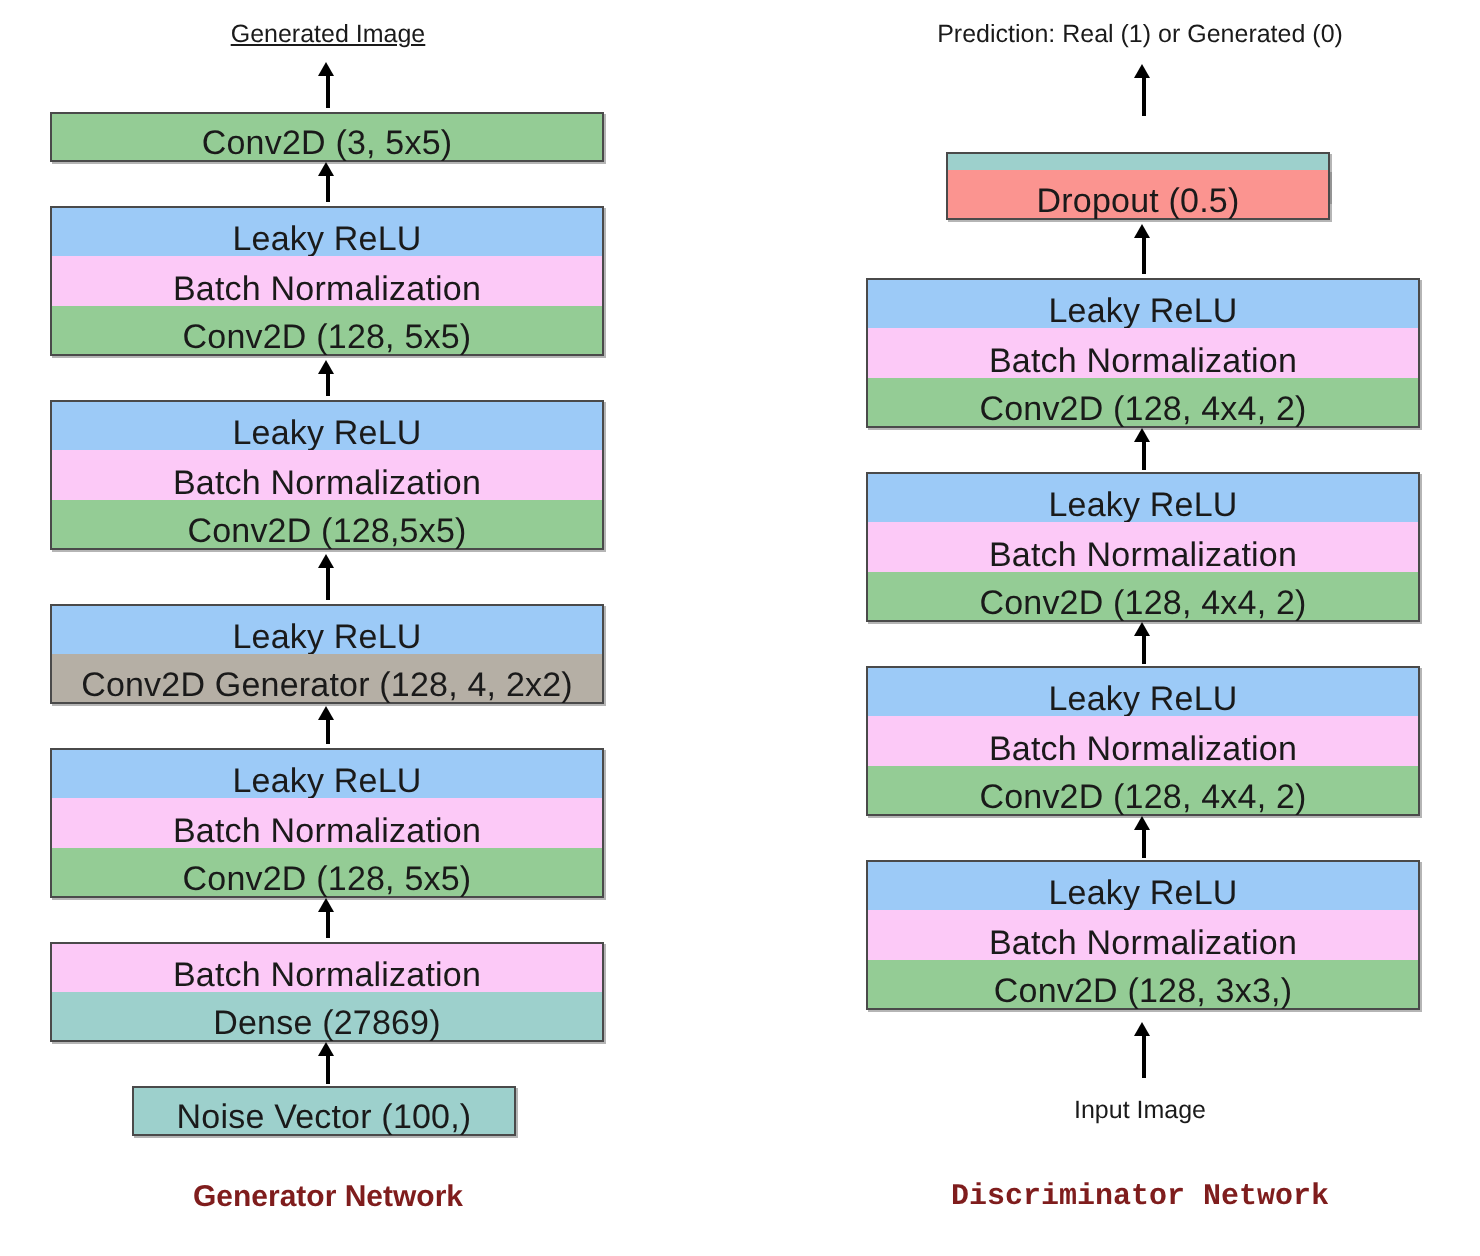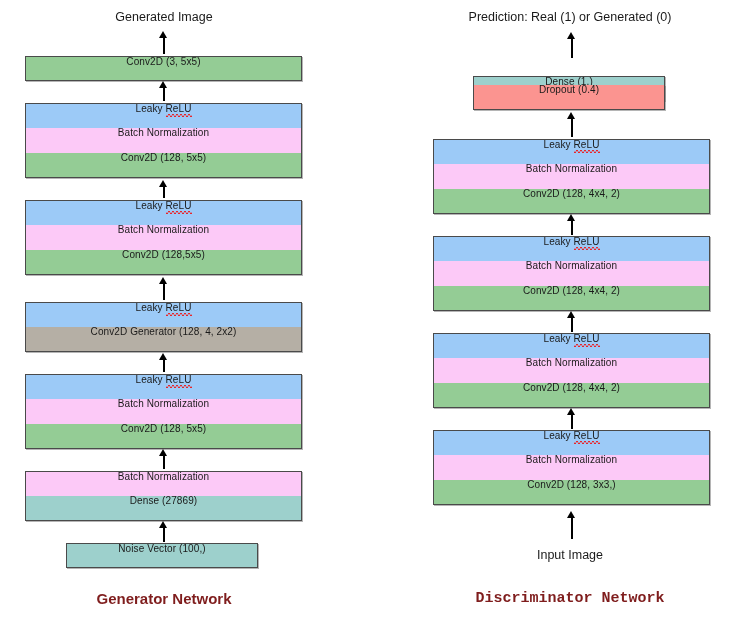--- a/index.html
+++ b/index.html
@@ -20,23 +20,23 @@
     position: absolute;
     inset: 0;
   }
 
   
   .node {
     position: absolute;
     box-sizing: border-box;
     border: 1px solid #4a4a4a;
     display: flex;
-    align-items: flex-start;
+    align-items: flex-end;
     justify-content: center;
-    font-size: 10px;
+    font-size: 17px;
     line-height: 1;
     white-space: nowrap;
     letter-spacing: .1px;
     box-shadow: 1px 1px 0 rgba(120,120,120,.55);
   }
   .node.mid   { border-top: none; border-bottom: none; }
   .node.top   { border-bottom: none; }
   .node.bot   { border-top: none; }
 
   .lbl {
@@ -98,21 +98,21 @@
     border-left: 4.5px solid transparent;
     border-right: 4.5px solid transparent;
     border-bottom: 7px solid #000;
   }
 </style>
 </head>
 <body>
 
 <div class="canvas">
 
-  <div class="caption" id="gen-output-caption" style="left:0;top:10px;width:328px;text-align:center;">Generated Image</div>
+  <div class="caption" id="gen-output-caption" style="left:0;top:10px;width:328px;text-align:center;text-decoration:underline;">Generated Image</div>
 
   <div class="net-title" id="gen-title" style="left:0;top:590px;width:328px;text-align:center;">Generator Network</div>
 
   <div class="caption" id="disc-output-caption" style="left:400px;top:10px;width:340px;text-align:center;">Prediction: Real (1) or Generated (0)</div>
 
   <div class="caption" id="disc-input-caption" style="left:400px;top:548px;width:340px;text-align:center;">Input Image</div>
 
   <div class="net-title" id="disc-title" style="left:400px;top:590px;width:340px;text-align:center;font-family:Liberation Mono, monospace;">Discriminator Network</div>
 
   <div id="nodes">
@@ -158,21 +158,21 @@
       <div class="node bot" style="left: 25px; top: 496px; width: 277px; height: 25px; background: rgb(157, 208, 204);">
         <span class="lbl">Dense (27869)</span>
       </div>
       <div class="node " style="left: 66px; top: 543px; width: 192px; height: 25px; background: rgb(157, 208, 204);">
         <span class="lbl">Noise Vector (100,)</span>
       </div>
       <div class="node top" style="left: 473px; top: 60px; width: 192px; height: 25px; background: rgb(157, 208, 204); margin-top: 16px;">
         <span class="lbl">Dense (1,)</span>
       </div>
       <div class="node bot" style="left: 473px; top: 85px; width: 192px; height: 25px; background: rgb(251, 148, 144);">
-        <span class="lbl">Dropout (0.4)</span>
+        <span class="lbl">Dropout (0.5)</span>
       </div>
       <div class="node top" style="left: 433px; top: 139px; width: 277px; height: 25px; background: rgb(156, 202, 247);">
         <span class="lbl">Leaky <span class="squiggle">ReLU</span></span>
       </div>
       <div class="node mid" style="left: 433px; top: 164px; width: 277px; height: 25px; background: rgb(252, 201, 247);">
         <span class="lbl">Batch Normalization</span>
       </div>
       <div class="node bot" style="left: 433px; top: 189px; width: 277px; height: 25px; background: rgb(148, 204, 149);">
         <span class="lbl">Conv2D (128, 4x4, 2)</span>
       </div>

